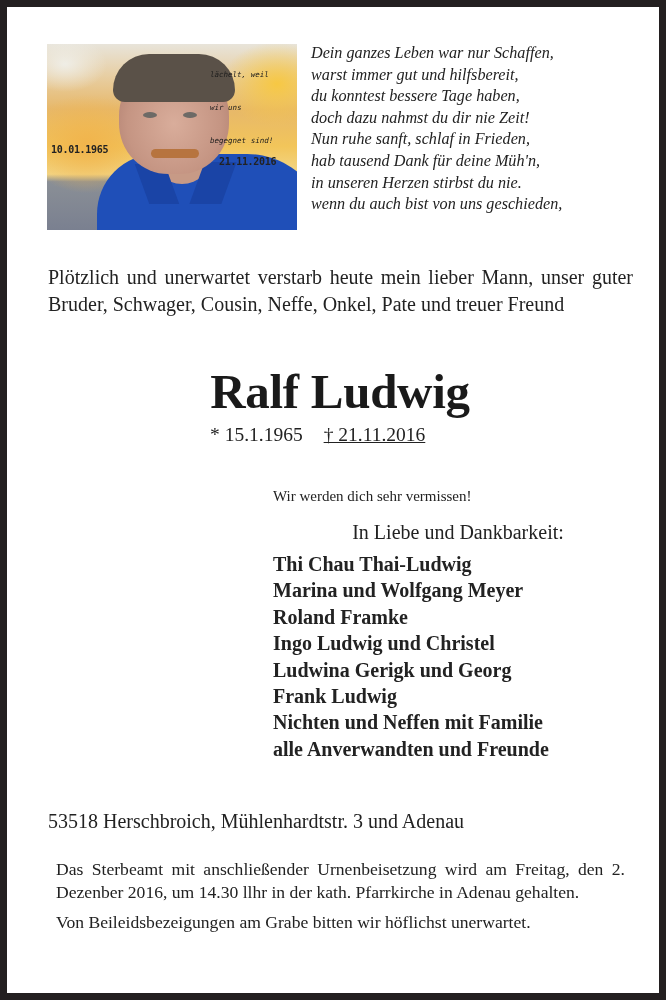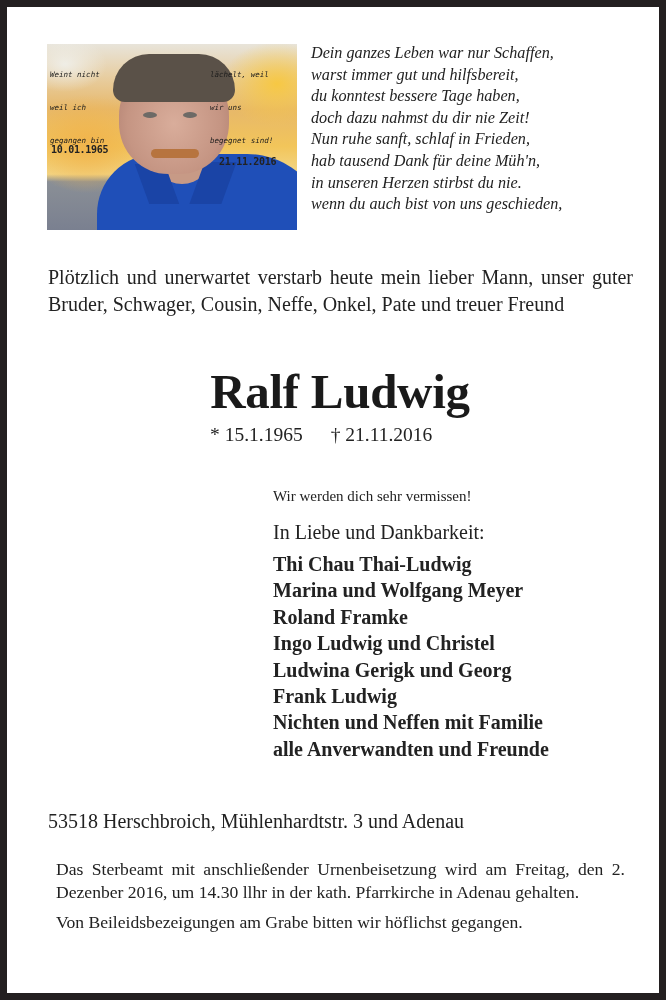--- a/index.html
+++ b/index.html
@@ -78,27 +78,27 @@
     }
     .name {
       position: absolute; left: 0; top: 356px; width: 666px; text-align: center;
       font-size: 49px; font-weight: bold; line-height: 58px; color: #1a1a1a;
       letter-spacing: -0.3px;
     }
     .dates {
       position: absolute; left: 203px; top: 416px; font-size: 19.5px; line-height: 24px; color: #222;
       white-space: nowrap;
     }
-    .dates span + span { margin-left: 28px; }
+    .dates span + span { margin-left: 21px; text-decoration: underline; }
 
     .sign {
       position: absolute; left: 266px; top: 476px; width: 370px; color: #222;
     }
     .sign .miss { font-size: 15px; line-height: 26px; }
-    .sign .love { font-size: 20px; line-height: 26px; margin-top: 10px; }
+    .sign .love { font-size: 20px; line-height: 26px; margin-top: 10px; text-align: center; }
     .sign .names { margin-top: 6px; font-weight: bold; font-size: 20px; line-height: 26.4px; }
     .sign .names div { white-space: nowrap; }
 
     .address {
       position: absolute; left: 41px; top: 801px; font-size: 20px; line-height: 26px; color: #222;
       white-space: nowrap;
     }
     .notice {
       position: absolute; left: 41px; top: 843px; width: 585px;
       font-size: 17.6px; line-height: 22.6px; text-align: justify; color: #222;
@@ -113,25 +113,20 @@
   <div class="photo" title="Portrait photo of Ralf Ludwig in a blue polo shirt against a sunset sky">
     <div class="shirt"></div>
     <div class="neck"></div>
     <div class="collar-l"></div>
     <div class="collar-r"></div>
     <div class="face"></div>
     <div class="hair"></div>
     <div class="eye l"></div>
     <div class="eye r"></div>
     <div class="mustache"></div>
-    <div class="ov tl">
-      <div>Weint nicht</div>
-      <div>weil ich</div>
-      <div>gegangen bin</div>
-    </div>
     <div class="ov tr">
       <div>lächelt, weil</div>
       <div>wir uns</div>
       <div>begegnet sind!</div>
     </div>
     <div class="date l">10.01.1965</div>
     <div class="date r">21.11.2016</div>
   </div>
 
   <div class="poem">
@@ -164,15 +159,15 @@
       <div>Frank Ludwig</div>
       <div>Nichten und Neffen mit Familie</div>
       <div>alle Anverwandten und Freunde</div>
     </div>
   </div>
 
   <div class="address">53518 Herschbroich, Mühlenhardtstr. 3 und Adenau</div>
 
   <div class="notice">
     <p>Das Sterbeamt mit anschließender Urnenbeisetzung wird am Freitag, den 2. Dezenber 2016, um 14.30 llhr in der kath. Pfarrkirche in Adenau gehalten.</p>
-    <p>Von Beileidsbezeigungen am Grabe bitten wir höflichst gegangen.</p>
+    <p>Von Beileidsbezeigungen am Grabe bitten wir höflichst unerwartet.</p>
   </div>
 </div>
 
 </body></html>

